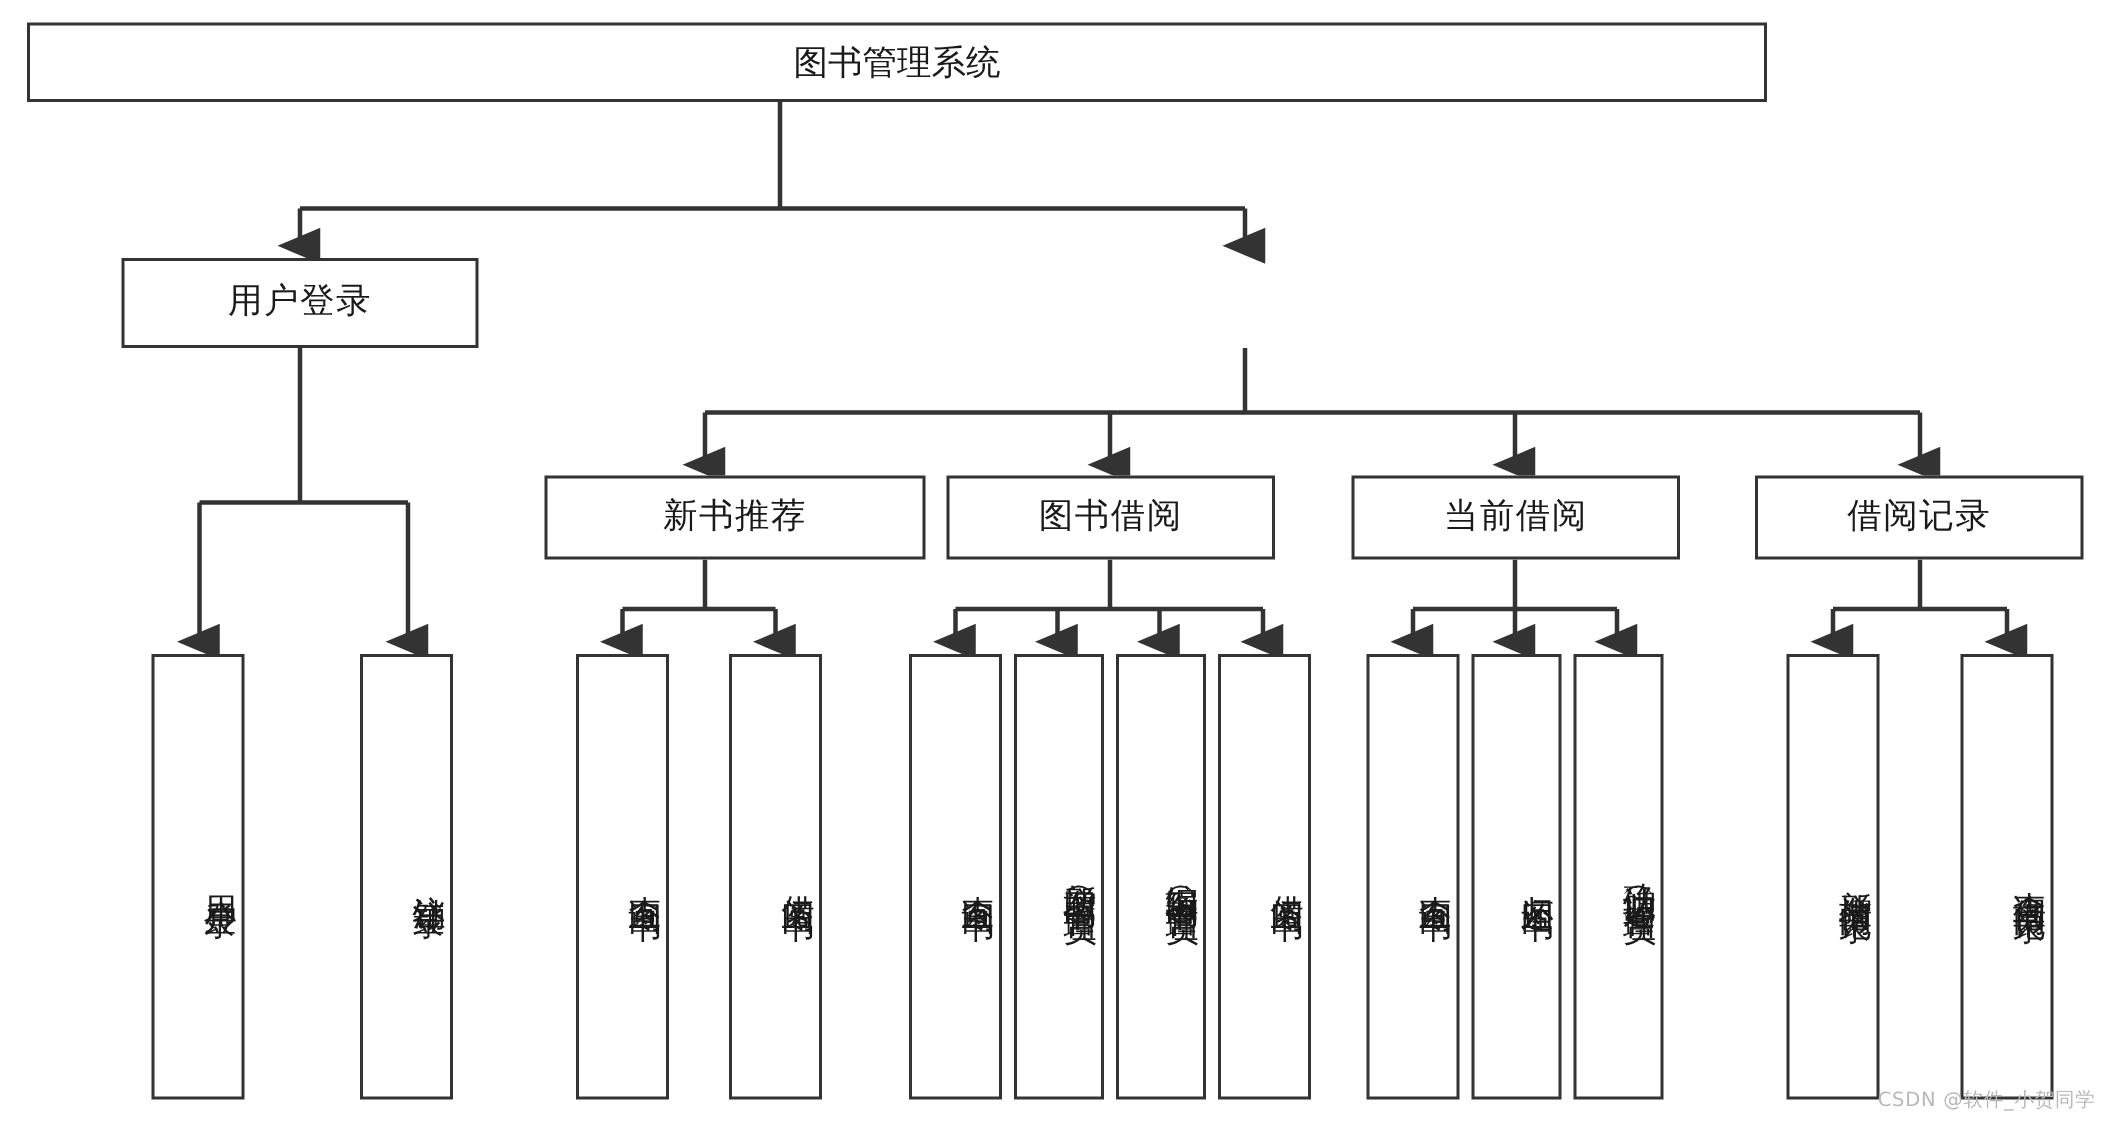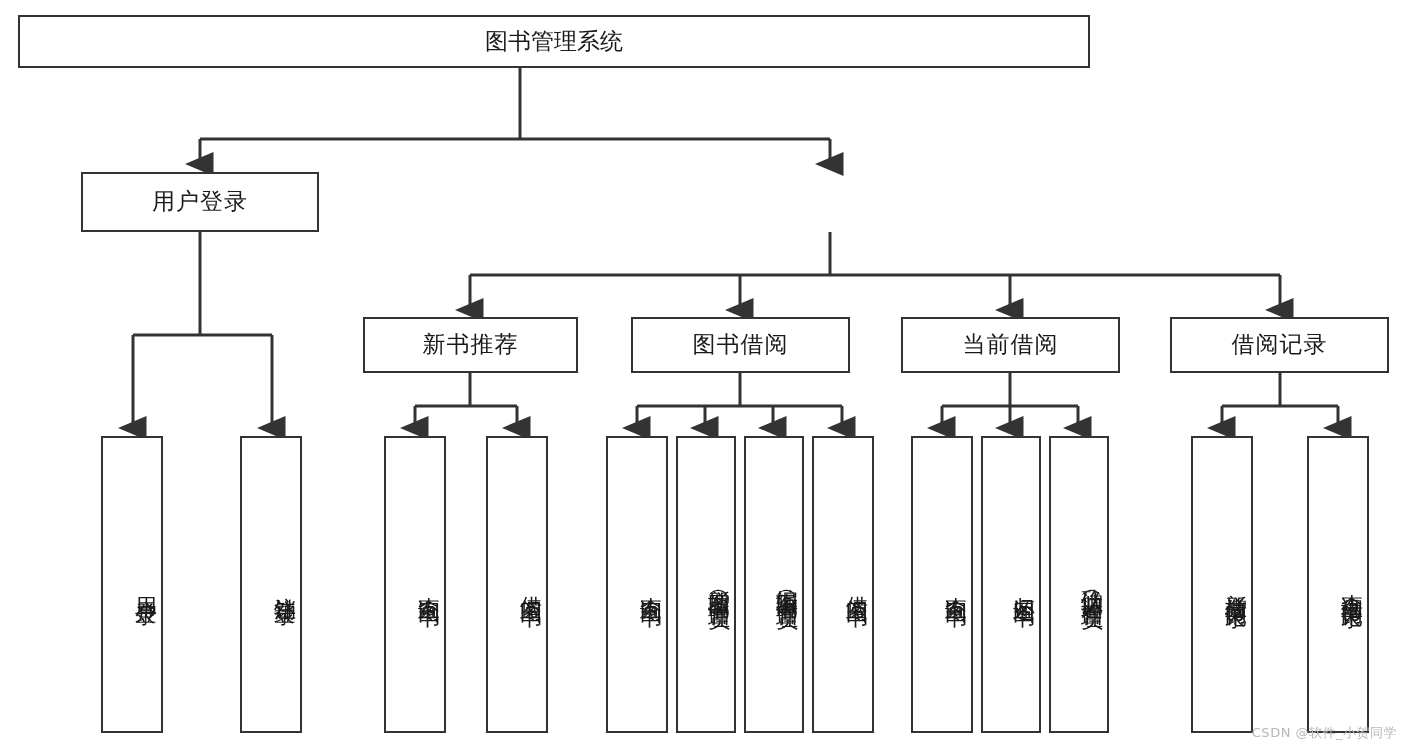--- a/index.html
+++ b/index.html
@@ -116,29 +116,29 @@
       <path d="M1010,406 L1010,427" marker-end="url(#arrow)"></path>
       <path d="M1078,406 L1078,427" marker-end="url(#arrow)"></path>
 
       <path d="M1280,373 L1280,406"></path>
       <path d="M1222,406 L1338,406"></path>
       <path d="M1222,406 L1222,427" marker-end="url(#arrow)"></path>
       <path d="M1338,406 L1338,427" marker-end="url(#arrow)"></path>
     </g>
   </svg>
 
-  <div class="node root" style="left:18px; top:15px; width:1072px; height:53px;">
+  <div class="node root" style="left:18px; top:15px; width:1160px; height:53px;">
     <span>图书管理系统</span>
   </div>
 
   <div class="node h" style="left:81px; top:172px; width:238px; height:60px;">
     <span>用户登录</span>
   </div>
 
-  <div class="node h" style="left:363px; top:317px; width:215px; height:56px;">
+  <div class="node h" style="left:363px; top:317px; width:254px; height:56px;">
     <span>新书推荐</span>
   </div>
   <div class="node h" style="left:901px; top:317px; width:219px; height:56px;">
     <span>当前借阅</span>
   </div>
   <div class="node h" style="left:631px; top:317px; width:219px; height:56px;">
     <span>图书借阅</span>
   </div>
   <div class="node h" style="left:1170px; top:317px; width:219px; height:56px;">
     <span>借阅记录</span>

